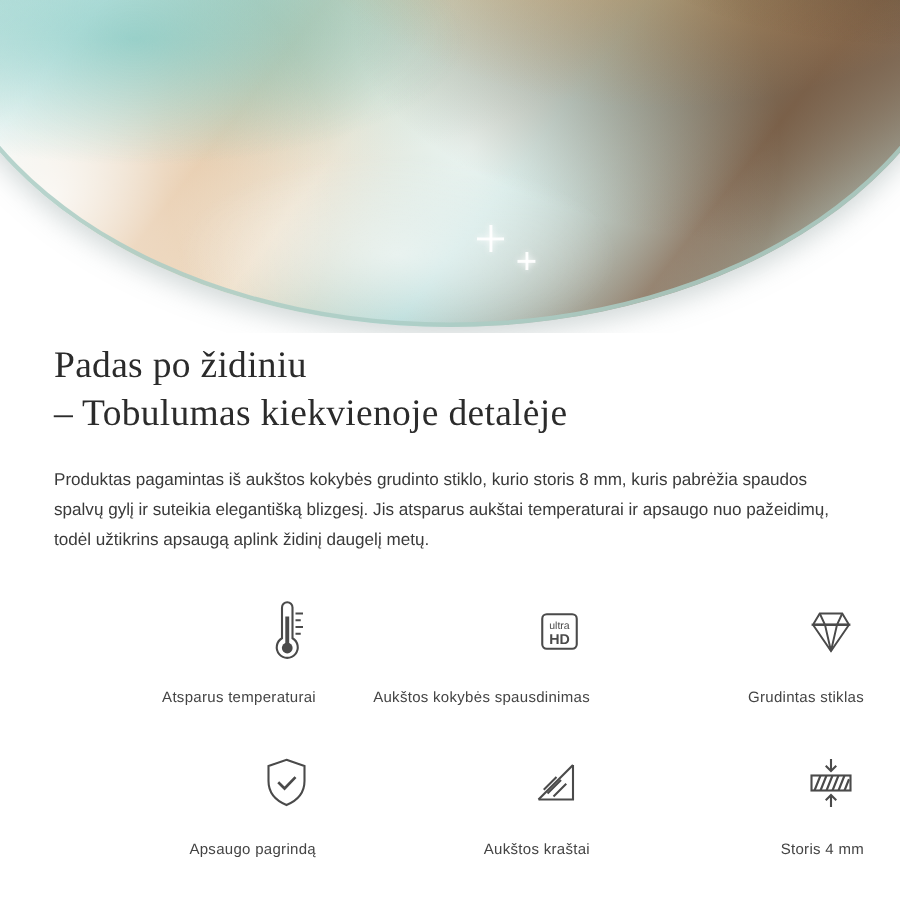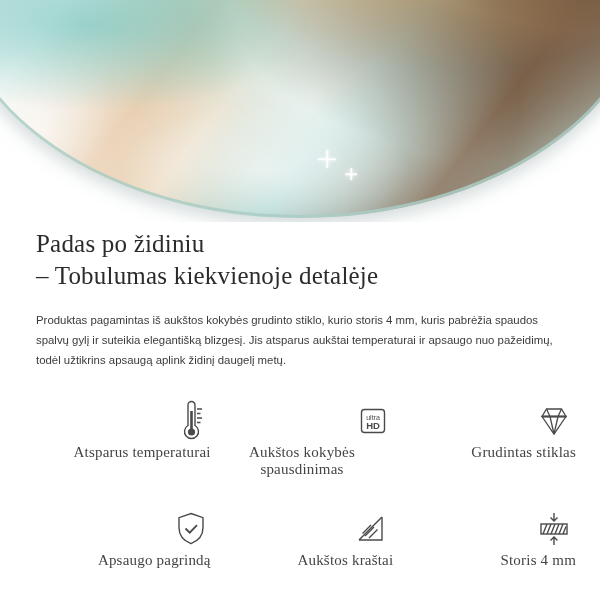--- a/index.html
+++ b/index.html
@@ -146,46 +146,45 @@
     align-items: flex-end;
     text-align: center;
   }
   .feature-icon {
     height: 46px;
     display: flex;
     align-items: center;
     justify-content: center;
   }
   .feature-label {
-    margin-top: 0;
-    font-size: 15px;
+    margin-top: 16px;
+    font-size: 10px;
     color: #444444;
     letter-spacing: 0.2px;
-    font-family: Liberation Serif, serif;
   }
   svg { display: block; }
 </style>
 </head>
 <body>
 
 <div class="page">
 
   <div class="hero">
     <div class="hero-disc"></div>
     <div class="hero-disc-edge"></div>
     <span class="sparkle s1"></span>
     <span class="sparkle s2"></span>
   </div>
 
   <div class="content">
     <h1 class="headline">
       <span>Padas po židiniu</span>
       <span class="line2">– Tobulumas kiekvienoje detalėje</span>
     </h1>
-    <p class="body-copy">Produktas pagamintas iš aukštos kokybės grudinto stiklo, kurio storis 4 mm, kuris pabrėžia spaudos spalvų gylį ir suteikia elegantišką blizgesį. Jis atsparus aukštai temperaturai ir apsaugo nuo pažeidimų, todėl užtikrins apsaugą aplink židinį daugelį metų.</p>
+    <p class="body-copy">Produktas pagamintas iš aukštos kokybės grudinto stiklo, kurio storis 8 mm, kuris pabrėžia spaudos spalvų gylį ir suteikia elegantišką blizgesį. Jis atsparus aukštai temperaturai ir apsaugo nuo pažeidimų, todėl užtikrins apsaugą aplink židinį daugelį metų.</p>
   </div>
 
   <div class="features">
 
     <div class="feature">
       <div class="feature-icon">
         <svg width="40" height="44" viewBox="0 0 40 44" fill="none" stroke="#4a4a4a" stroke-width="1.4">
           <path d="M17 6a3.5 3.5 0 0 1 7 0v20.5a7 7 0 1 1-7 0V6z"></path>
           <circle cx="20.5" cy="33" r="3.6" fill="#4a4a4a" stroke="none"></circle>
           <rect x="19.2" y="12" width="2.6" height="19" fill="#4a4a4a" stroke="none"></rect>

